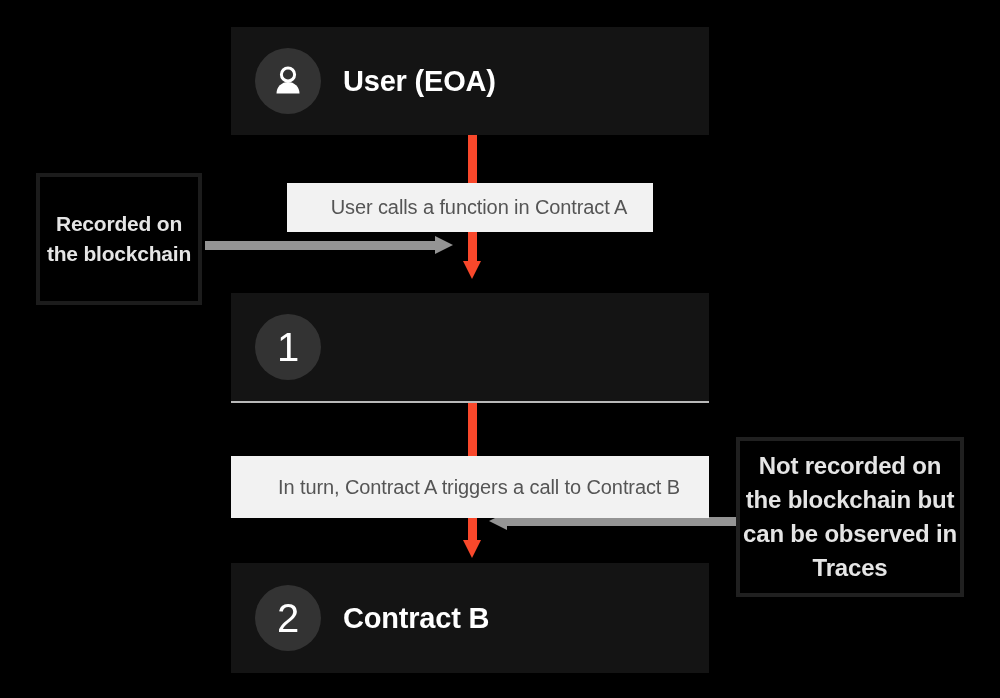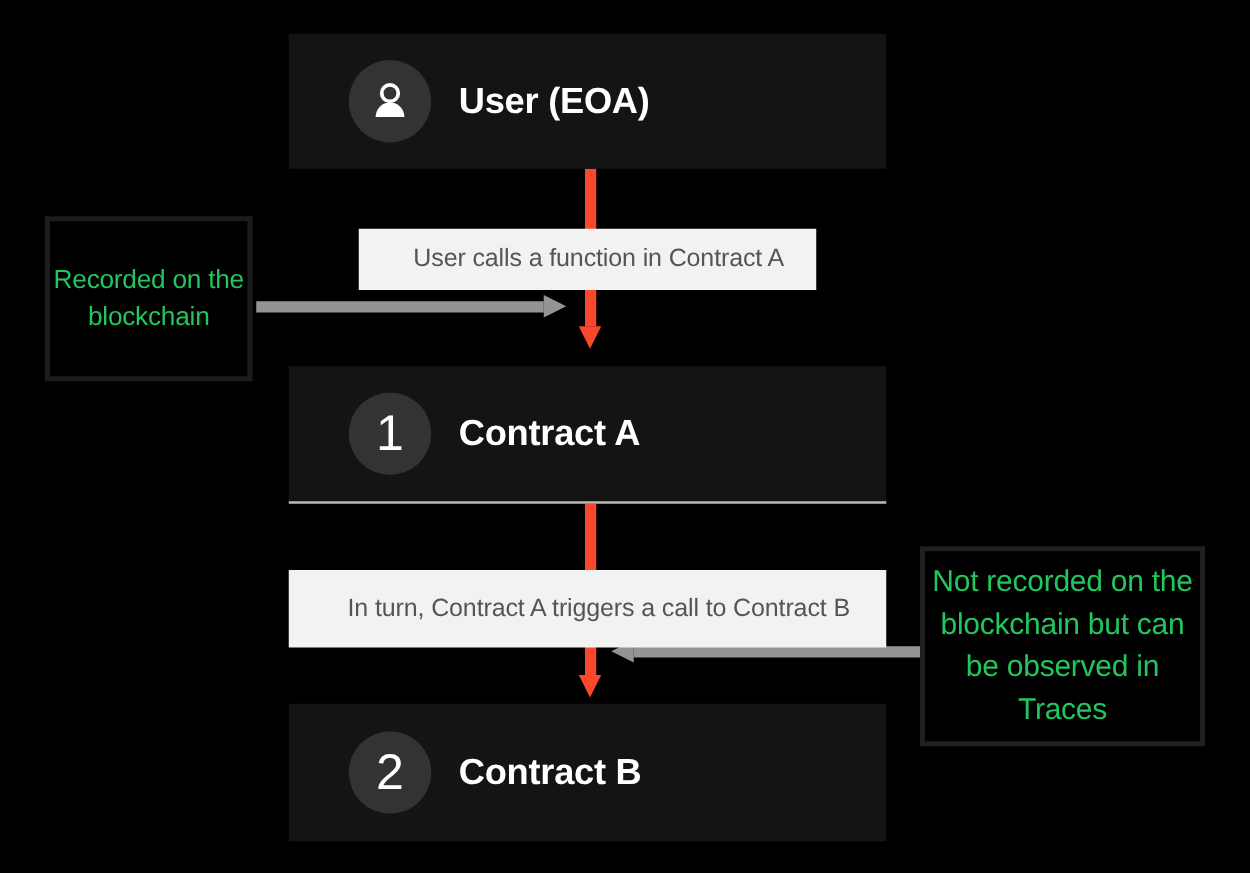--- a/index.html
+++ b/index.html
@@ -17,21 +17,20 @@
   }
 
   
   .node {
     position: absolute;
     background: #141414;
     display: flex;
     align-items: center;
     box-sizing: border-box;
     z-index: 3;
-    padding-left: 24px;
   }
   .node-user      { left: 231px; top: 27px;  width: 478px; height: 108px; }
   .node-contract-a{ left: 231px; top: 293px; width: 478px; height: 110px;
                     border-bottom: 2px solid #b9b9b9; }
   .node-contract-b{ left: 231px; top: 563px; width: 478px; height: 110px; }
 
   .badge {
     width: 66px;
     height: 66px;
     border-radius: 50%;
@@ -115,23 +114,23 @@
     background: #000000;
     border: 4px solid #1c1c1c;
     box-sizing: border-box;
     display: flex;
     align-items: center;
     justify-content: center;
     text-align: center;
     z-index: 4;
   }
   .annotation-text {
-    color: #22c55e;
+    color: #e5e5e5;
     font-size: 21px;
-    font-weight: 400;
+    font-weight: 700;
     line-height: 1.42;
     letter-spacing: -0.2px;
   }
   .annotation-left  { left: 36px;  top: 173px; width: 166px; height: 132px; }
   .annotation-right { left: 736px; top: 437px; width: 228px; height: 160px;
                       border-color: #202020; }
   .annotation-right .annotation-text { font-size: 24px; }
 
   
   .gray-arrow { position: absolute; z-index: 2; }
@@ -189,21 +188,20 @@
       </svg>
     </span>
   </div>
   <div class="node-title">User (EOA)</div>
 </div>
 
 <div class="node node-contract-a">
   <div class="badge">
     <span class="badge-num">1</span>
   </div>
-  <div class="node-title">Contract A</div>
 </div>
 
 <div class="node node-contract-b">
   <div class="badge">
     <span class="badge-num">2</span>
   </div>
   <div class="node-title">Contract B</div>
 </div>
 
 <div class="flow-label label-1">User calls a function in Contract A</div>

